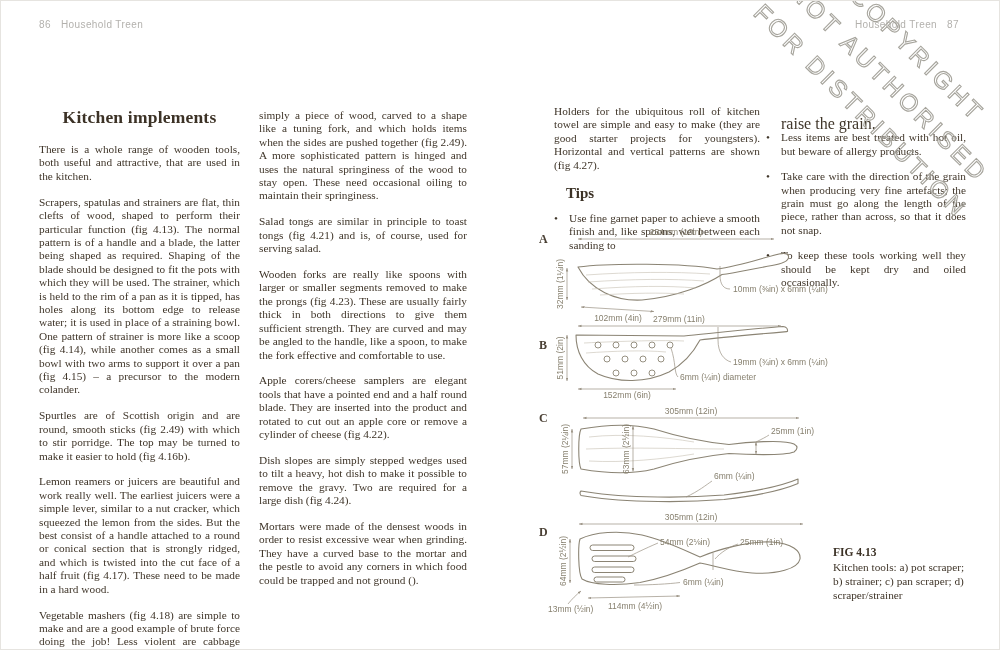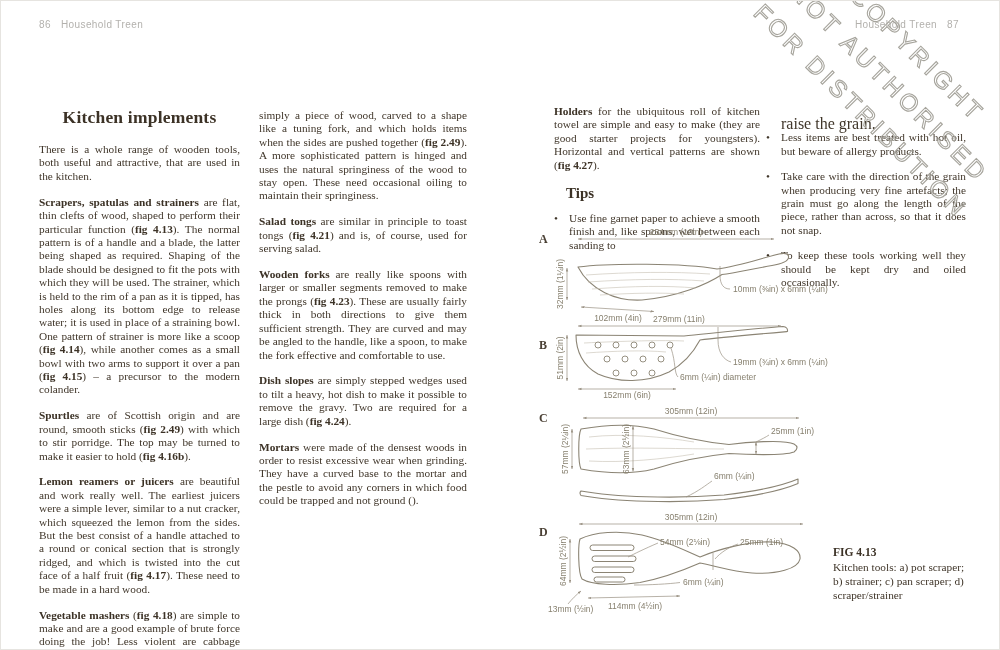--- a/index.html
+++ b/index.html
@@ -18,21 +18,21 @@
   .col{position:absolute;}
   .main-heading{
     font-size:17.5px;font-weight:bold;color:#3c3226;margin:0 0 15px 0;letter-spacing:.2px;text-align:center;
   }
   .tips-heading{
     font-size:15px;font-weight:bold;color:#3c3226;margin:13px 0 10px 12px;
   }
   .para{
     font-size:11.3px;line-height:13.4px;text-align:justify;margin:0 0 12.5px 0;
   }
-  .para b{font-weight:bold;color:#3c3226;}
+  .para b{font-weight:normal;color:#3c3226;}
   .bullet{display:flex;font-size:11.3px;line-height:13.4px;margin:0 0 12px 0;}
   .bullet .dot{width:15px;flex:none;}
   .bullet .btxt{flex:1;text-align:justify;}
   .continuation{font-size:16px;line-height:13.4px;margin:0 0 1px 15px;}
   .fig-caption{position:absolute;left:832px;top:545px;width:142px;}
   .fig-caption .cap-title{font-size:11.5px;font-weight:bold;color:#3c3226;margin:0 0 2px 0;}
   .fig-caption .cap-text{font-size:11.3px;line-height:14.2px;}
   .figs{position:absolute;left:533px;top:222px;}
   .dim{stroke:#9a9183;stroke-width:.7;fill:none;}
   .tool{stroke:#8b8474;stroke-width:1.1;fill:#ffffff;stroke-linejoin:round;}
@@ -69,20 +69,21 @@
         <p class="para"><b>Lemon reamers or juicers</b> are beautiful and work really well. The earliest juicers were a simple lever, similar to a nut cracker, which squeezed the lemon from the sides. But the best consist of a handle attached to a round or conical section that is strongly ridged, and which is twisted into the cut face of a half fruit (<b>fig 4.17</b>). These need to be made in a hard wood.</p>
         <p class="para"><b>Vegetable mashers</b> (<b>fig 4.18</b>) are simple to make and are a good example of brute force doing the job! Less violent are cabbage presses, designed to get surplus water from the cooked vegetable ().</p>
       </div>
   </div>
 
   <div class="col" style="left:258px;top:108px;width:208px;">
     <div>
         <p class="para">simply a piece of wood, carved to a shape like a tuning fork, and which holds items when the sides are pushed together (<b>fig 2.49</b>). A more sophisticated pattern is hinged and uses the natural springiness of the wood to stay open. These need occasional oiling to maintain their springiness.</p>
         <p class="para"><b>Salad tongs</b> are similar in principle to toast tongs (<b>fig 4.21</b>) and is, of course, used for serving salad.</p>
         <p class="para"><b>Wooden forks</b> are really like spoons with larger or smaller segments removed to make the prongs (<b>fig 4.23</b>). These are usually fairly thick in both directions to give them sufficient strength. They are curved and may be angled to the handle, like a spoon, to make the fork effective and comfortable to use.</p>
+        <p class="para"><b>Apple corers/cheese samplers</b> are elegant tools that have a pointed end and a half round blade. They are inserted into the product and rotated to cut out an apple core or remove a cylinder of cheese (<b>fig 4.22</b>).</p>
         <p class="para"><b>Dish slopes</b> are simply stepped wedges used to tilt a heavy, hot dish to make it possible to remove the gravy. Two are required for a large dish (<b>fig 4.24</b>).</p>
         <p class="para"><b>Mortars</b> were made of the densest woods in order to resist excessive wear when grinding. They have a curved base to the mortar and the pestle to avoid any corners in which food could be trapped and not ground ().</p>
       </div>
   </div>
 
   <div class="col" style="left:553px;top:104px;width:206px;">
     <div>
         <p class="para"><b>Holders</b> for the ubiquitous roll of kitchen towel are simple and easy to make (they are good starter projects for youngsters). Horizontal and vertical patterns are shown (<b>fig 4.27</b>).</p>
       </div>
     <h2 class="tips-heading">Tips</h2>

